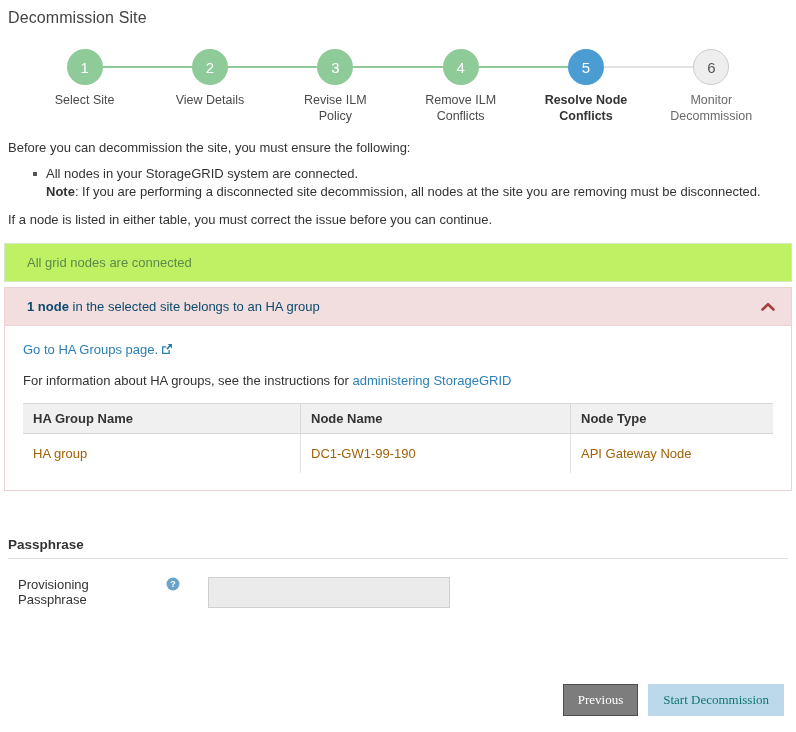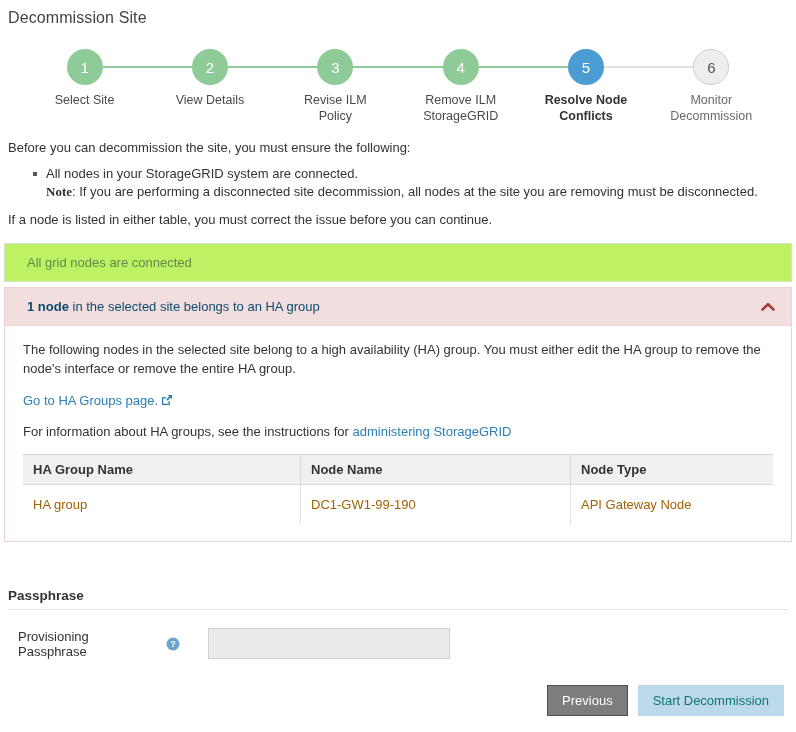--- a/index.html
+++ b/index.html
@@ -101,21 +101,21 @@
     margin-bottom: 11px;
     line-height: 18px;
   }
   ul.reqs li:before {
     content: "";
     position: absolute;
     left: -13px; top: 7px;
     width: 4px; height: 4px;
     background: #555;
   }
-  .note-strong { font-weight: bold; font-family: Liberation Serif, serif; }
+  .note-strong { font-weight: bold; }
   .post-note { margin: 8px 0 0 8px; }
 
   
   .alert-ok {
     margin: 16px 4px 0 4px;
     background: #bef264;
     border: 1px solid #d4e8c8;
     color: #5d8a4a;
     padding: 11px 0 11px 22px;
     font-size: 13px;
@@ -194,21 +194,20 @@
     margin: 46px 8px 0 8px;
     font-size: 13.5px;
     font-weight: bold;
     color: #333;
     padding-bottom: 6px;
     border-bottom: 1px solid #e3e3e3;
   }
   .field-row {
     margin: 18px 0 0 18px;
     display: flex;
-    align-items: center;
   }
   .field-label {
     font-size: 13px;
     color: #333;
     width: 140px;
   }
   .help-icon {
     width: 14px; height: 14px;
     margin-left: 8px;
   }
@@ -226,21 +225,21 @@
 
   
   .btn-row {
     position: absolute;
     right: 12px;
     bottom: 16px;
     display: flex;
     gap: 10px;
   }
   .btn {
-    font-family: Liberation Sans, sans-serif;
+    font-family: Liberation Serif, serif;
     font-size: 13px;
     color: #ffffff;
     padding: 7px 14px;
     border: 1px solid transparent;
     cursor: pointer;
     min-width: 74px;
     text-align: center;
   }
   .btn-prev {
     background: #7d7d7d;
@@ -274,21 +273,21 @@
 
   <div class="step">
     <div class="bar"></div>
     <div class="circle">3</div>
     <div class="label">Revise ILM Policy</div>
   </div>
 
   <div class="step">
     <div class="bar"></div>
     <div class="circle">4</div>
-    <div class="label">Remove ILM StorageGRID</div>
+    <div class="label">Remove ILM Conflicts</div>
   </div>
 
   <div class="step current">
     <div class="bar"></div>
     <div class="circle">5</div>
     <div class="label">Resolve Node Conflicts</div>
   </div>
 
   <div class="step pending">
 
@@ -317,21 +316,20 @@
   <span class="count">1 node</span><span> in the selected site belongs to an HA group</span>
   <span class="chevron">
     <svg width="14" height="10" viewBox="0 0 14 10" aria-hidden="true">
       <path d="M1.5 7.5 L7 2.2 L12.5 7.5" fill="none" stroke="#a3413f" stroke-width="2.6" stroke-linecap="round" stroke-linejoin="round"></path>
     </svg>
   </span>
 </div>
 
 <div class="panel-body">
 
-  <p>The following nodes in the selected site belong to a high availability (HA) group. You must either edit the HA group to remove the node's interface or remove the entire HA group.</p>
 
   <p class="tight">
     <a class="link" href="#">Go to HA Groups page.</a><span class="ext-icon"><svg width="12" height="12" viewBox="0 0 12 12" aria-hidden="true">
           <path d="M1 3.2 h4.2 v1.3 H2.3 v5.2 h5.2 V7 h1.3 v3.9 H1 Z" fill="#2b7fb5"></path>
           <path d="M6.6 1 H11 v4.4 L9.4 3.8 L6.5 6.7 L5.3 5.5 L8.2 2.6 Z" fill="#2b7fb5"></path>
         </svg></span>
   </p>
 
   <p>
     <span>For information about HA groups, see the instructions for </span><a class="link" href="#">administering StorageGRID</a>

